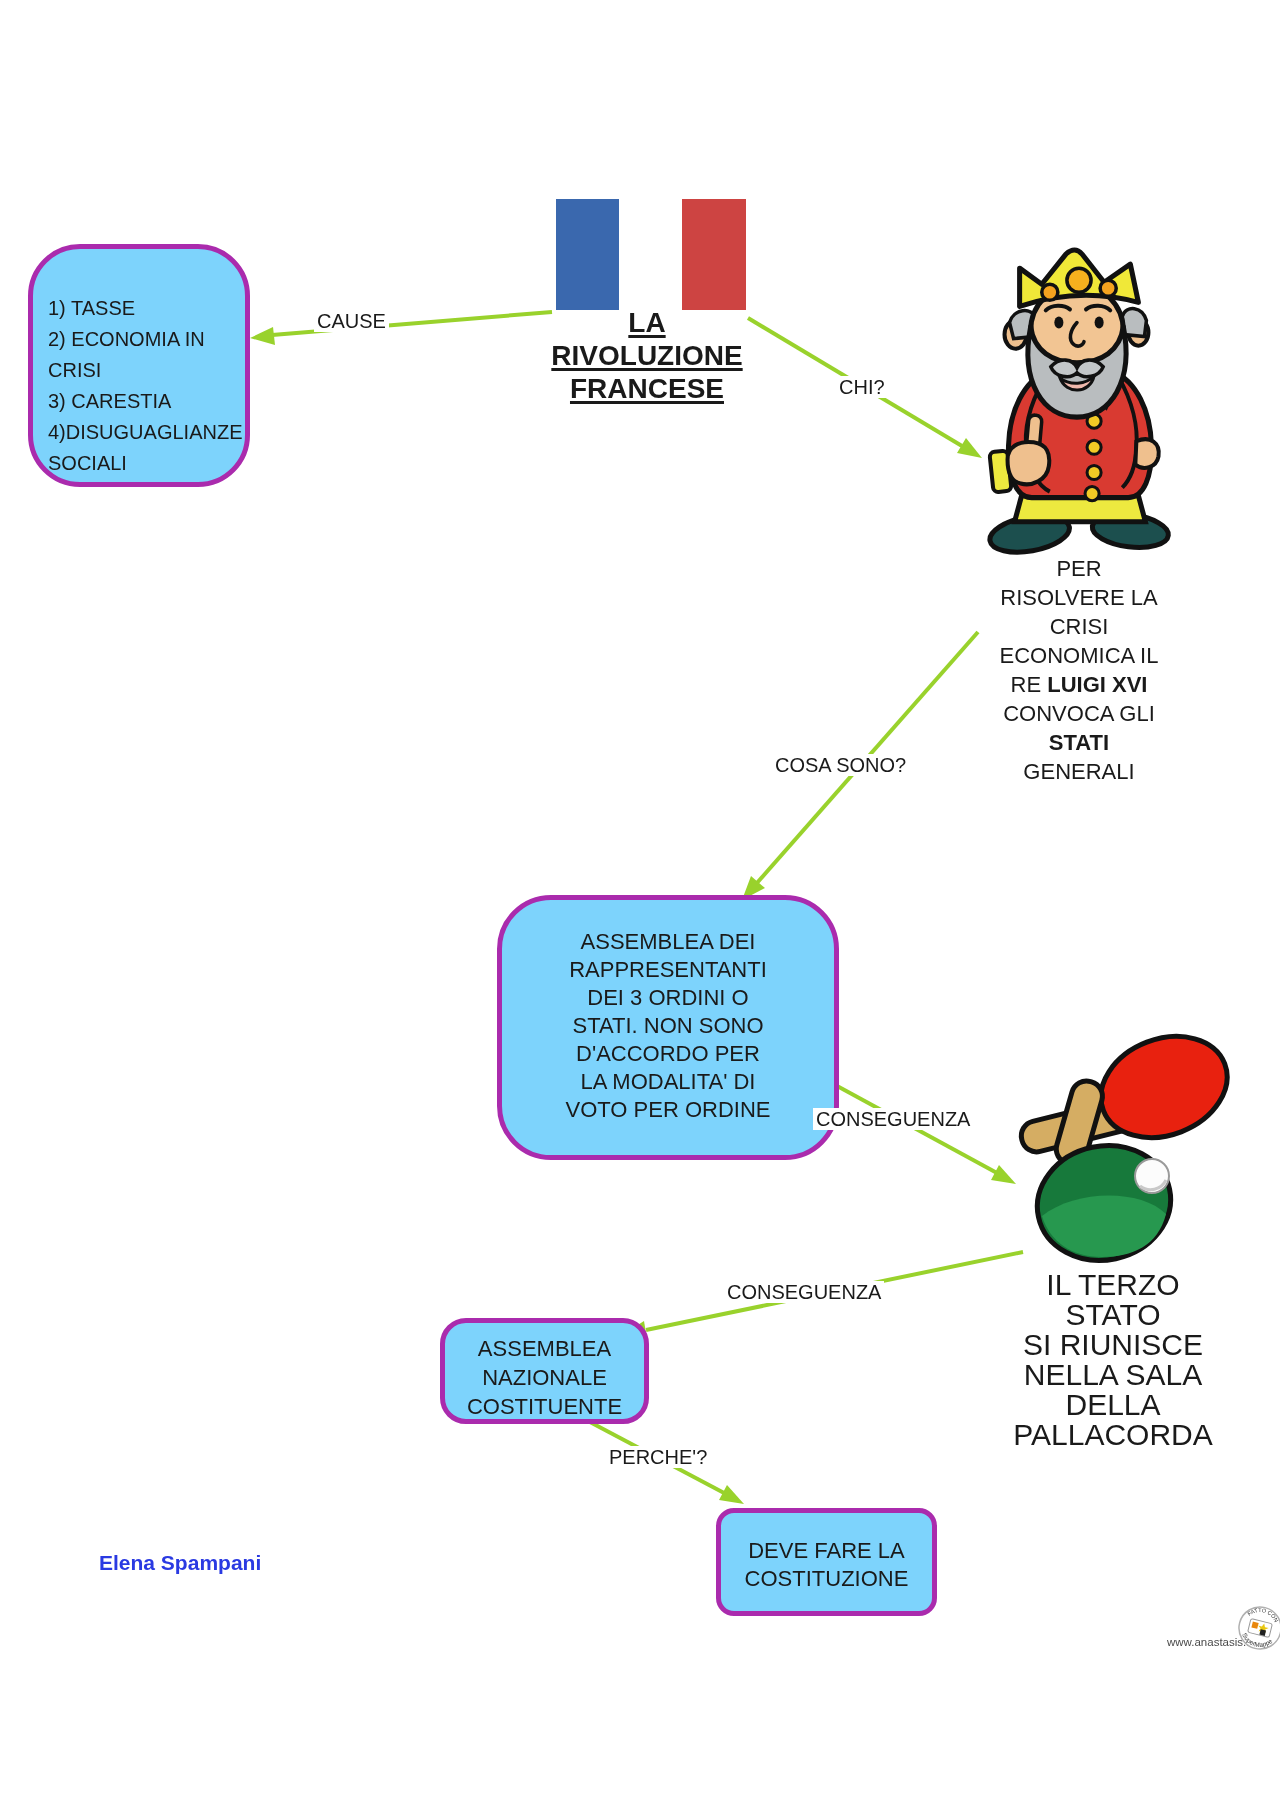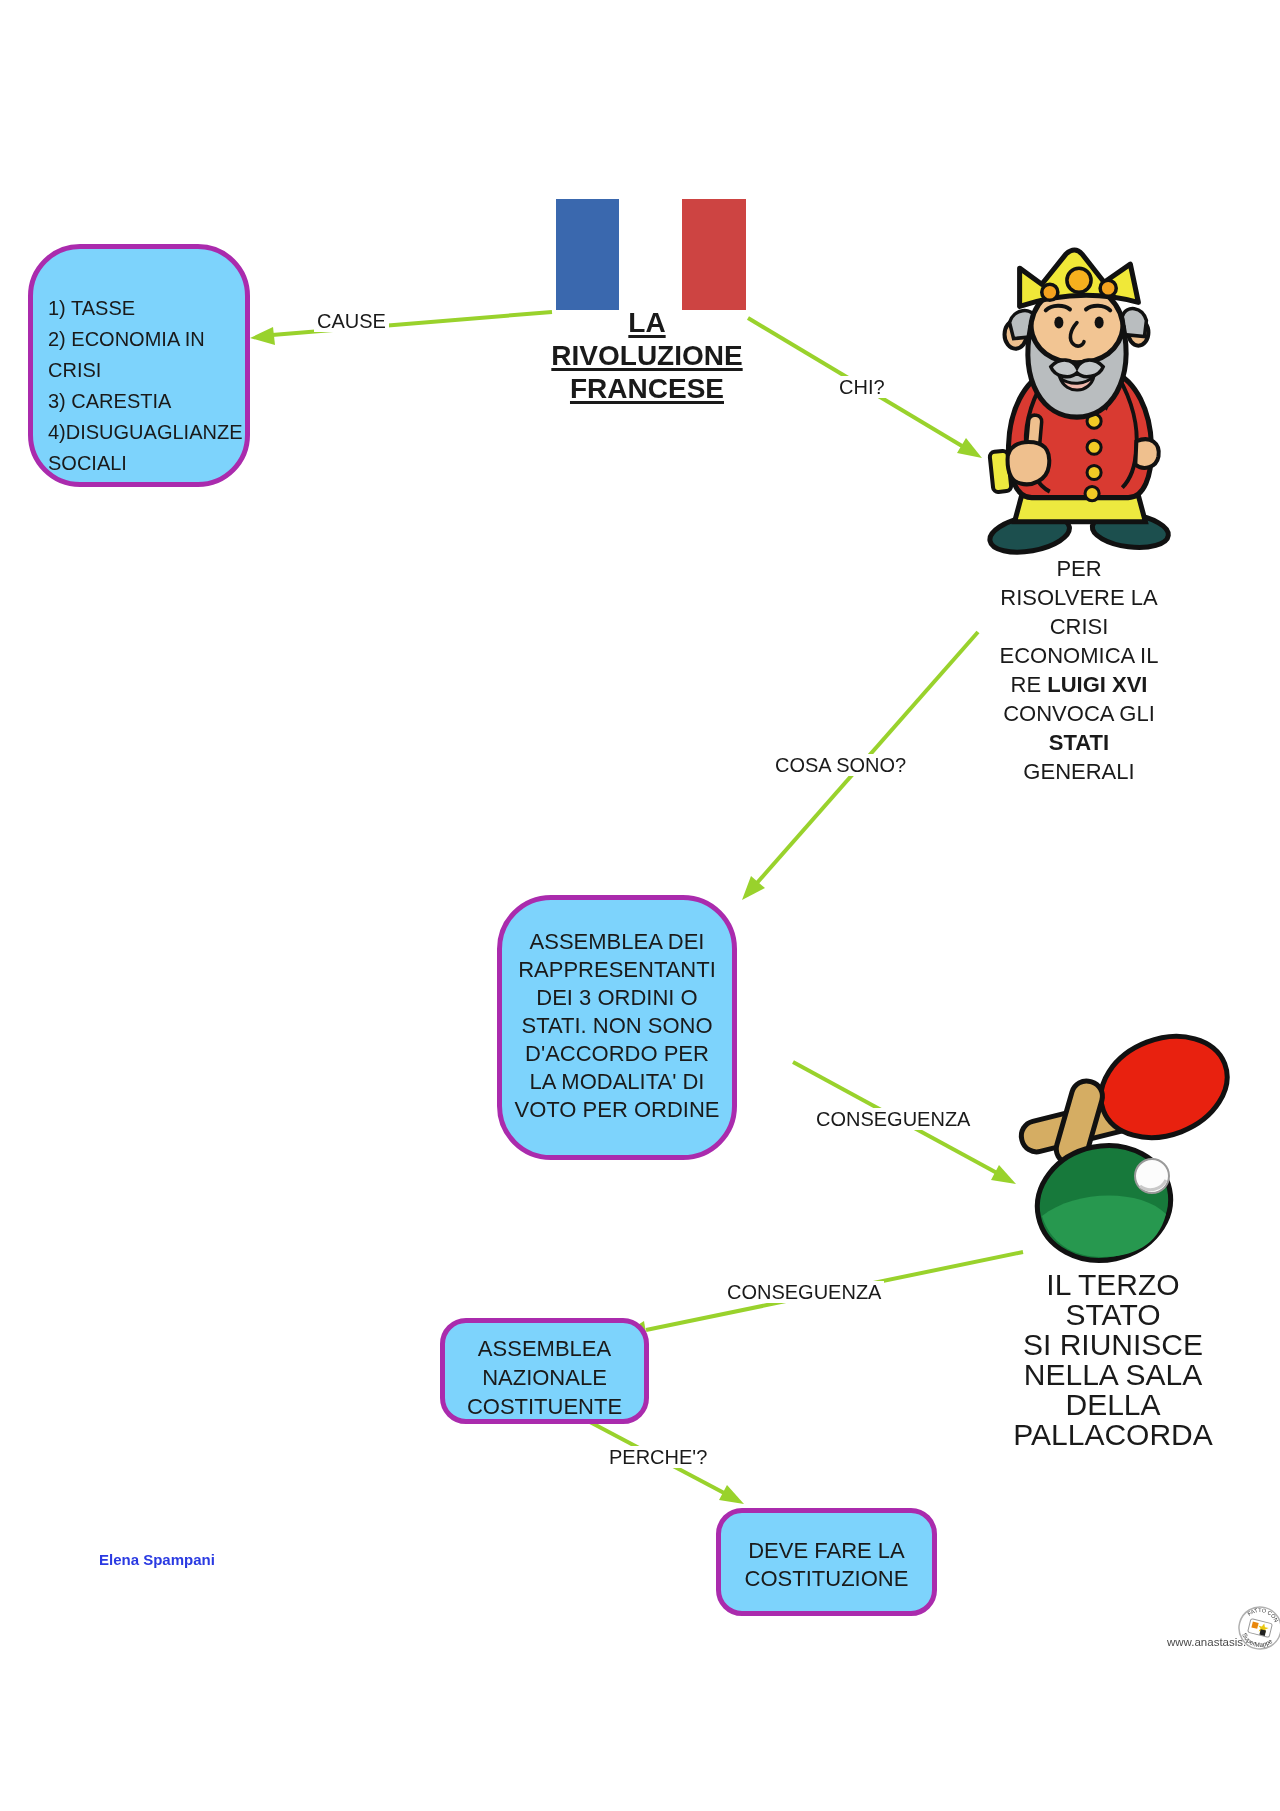--- a/index.html
+++ b/index.html
@@ -19,25 +19,25 @@
   .abs{position:absolute;}
   .prelines{white-space:pre-line;}
   .node{
     border:5px solid var(--purple);
     background:#7dd3fc;
     font-size:22px;line-height:28px;
     z-index:3;
   }
   #causes-box{left:28px;top:244px;width:222px;height:243px;border-radius:52px;
     padding:44px 6px 0 15px;font-size:20px;line-height:31px;text-align:left;}
-  #assembly-box{left:497px;top:895px;width:240px;height:265px;border-radius:54px;
+  #assembly-box{left:497px;top:895px;width:342px;height:265px;border-radius:54px;
     padding-top:28px;text-align:center;}
   #anc-box{left:407px;top:1318px;width:209px;height:106px;border-radius:26px;
     padding-top:11px;line-height:29px;text-align:center;margin-left:33px;}
-  #deve-box{left:716px;top:1508px;width:221px;height:108px;border-radius:26px;
+  #deve-box{left:716px;top:1508px;width:221px;height:108px;border-radius:18px;
     padding-top:24px;text-align:center;}
   #flag-blue{left:556px;top:199px;width:63px;height:111px;background:var(--flag-blue);z-index:2;}
   #flag-red{left:682px;top:199px;width:64px;height:111px;background:var(--flag-red);z-index:2;}
   #main-title{left:517px;top:306px;width:260px;text-align:center;
     font-size:28px;line-height:33px;font-weight:bold;
     text-decoration:underline;text-decoration-thickness:2.5px;text-underline-offset:3px;
     z-index:3;}
   #king-caption{left:973px;top:554px;width:212px;text-align:center;
     font-size:22px;line-height:29px;z-index:3;}
   #terzo-caption{left:1001px;top:1270px;width:224px;text-align:center;
@@ -48,21 +48,21 @@
   }
   #label-cause{left:294px;top:310px;margin-left:20px;}
   #label-chi{left:836px;top:376px;}
   #label-cosa{left:772px;top:754px;}
   #label-cons1{left:813px;top:1108px;}
   #label-cons2{left:724px;top:1281px;}
   #label-perche{left:606px;top:1446px;}
   #arrow-layer{left:0;top:0;width:1280px;height:1811px;z-index:1;pointer-events:none;}
   #king-art{left:978px;top:244px;width:204px;height:312px;z-index:2;}
   #paddles-art{left:1012px;top:1030px;width:225px;height:245px;z-index:2;}
-  #author{left:99px;top:1551px;font-size:15px;font-weight:bold;color:var(--author-blue);z-index:3;}
+  #author{left:99px;top:1551px;font-size:21px;font-weight:bold;color:var(--author-blue);z-index:3;}
   #website{left:1167px;top:1636px;font-size:11.5px;color:#4a4a4a;z-index:3;}
   #logo-badge{left:1236px;top:1602px;width:48px;height:52px;transform:rotate(14deg);z-index:3;}
 </style>
 </head>
 <body>
 
 <svg id="arrow-layer" class="abs" viewBox="0 0 1280 1811" xmlns="http://www.w3.org/2000/svg">
   <g stroke="var(--green)" stroke-width="4" fill="var(--green)">
     <g>
       <line x1="552" y1="312" x2="272" y2="335"></line>

